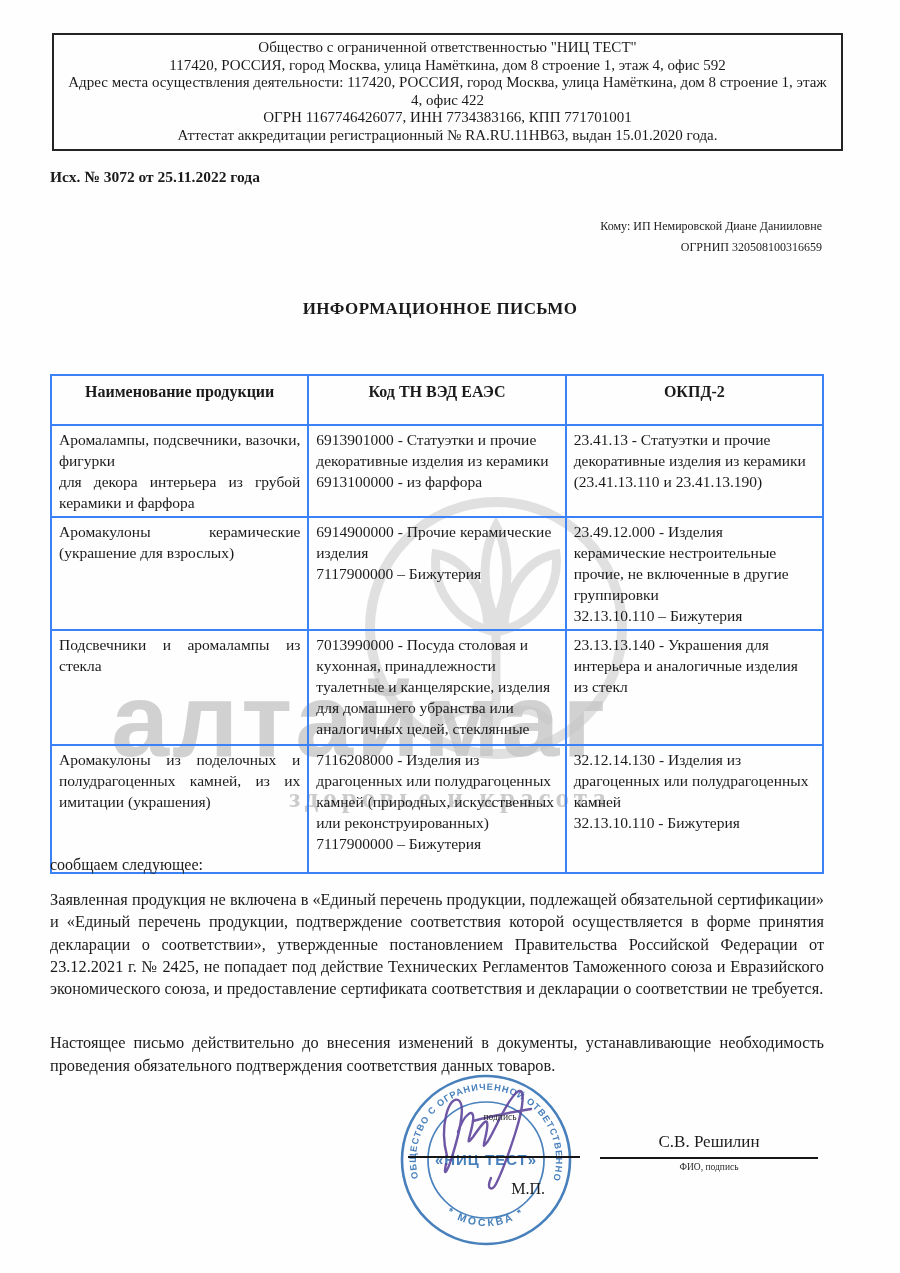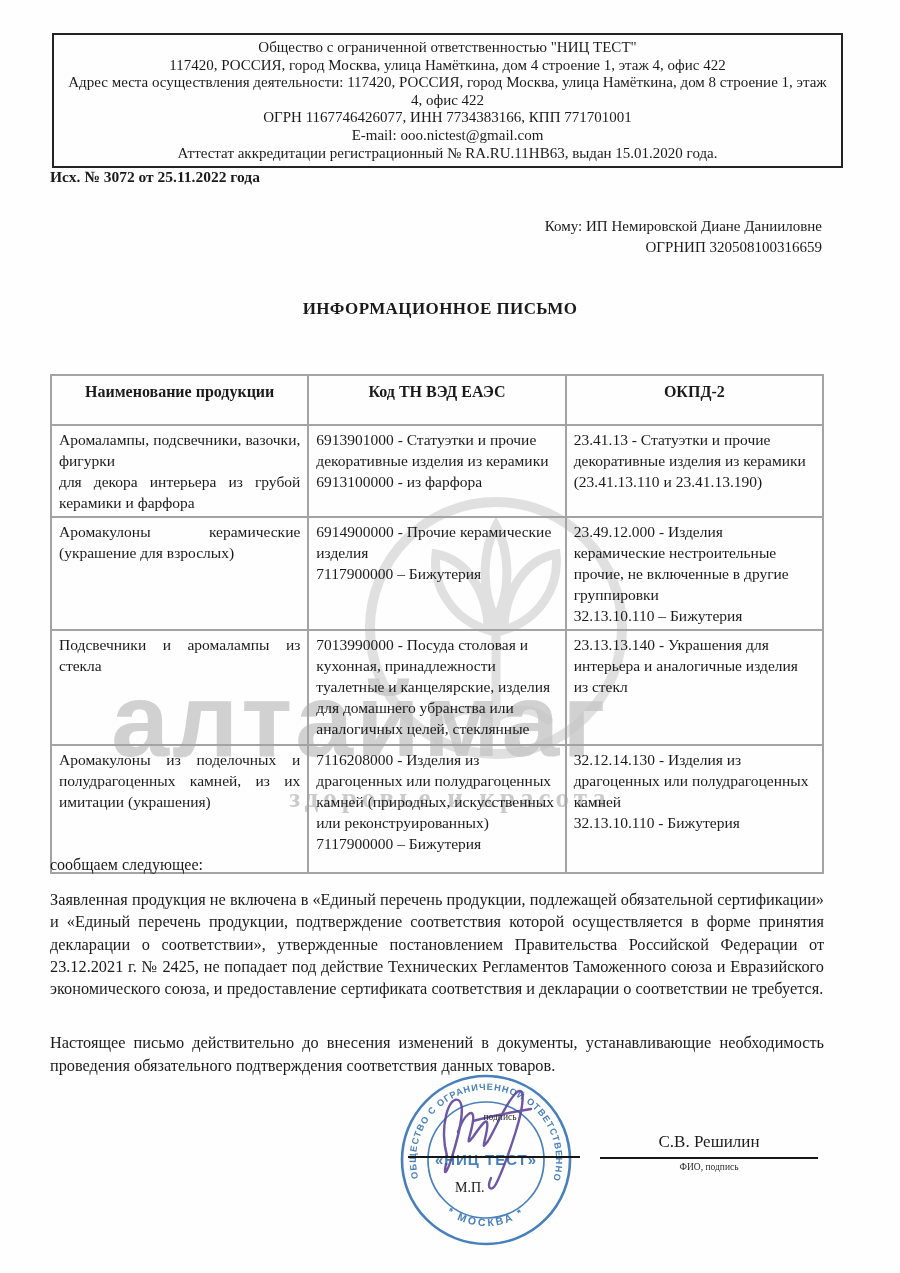--- a/index.html
+++ b/index.html
@@ -24,33 +24,33 @@
   
   .content{position:absolute;inset:0;z-index:1;}
   .header-box{
     position:absolute;left:52px;top:33px;width:771px;
     border:2px solid #242424;text-align:center;
     font-size:15px;line-height:17.6px;padding:4px 8px;
   }
   .ref-line{position:absolute;left:50px;top:168px;font-weight:bold;font-size:15.5px;}
   .recipient{
     position:absolute;right:78px;top:216px;width:600px;
-    text-align:right;font-size:15px;line-height:20.5px;
+    text-align:right;font-size:12px;line-height:20.5px;
   }
   .doc-title{
     position:absolute;left:0;top:299px;width:880px;text-align:center;
     font-weight:bold;font-size:17px;letter-spacing:.4px;
   }
   .intro{position:absolute;left:50px;top:337px;width:773px;font-size:16px;}
   table.products{
     position:absolute;left:50px;top:374px;width:774px;
     border-collapse:collapse;font-size:15.5px;table-layout:fixed;
   }
   table.products th,table.products td{
-    border:2px solid #a3a3a3;vertical-align:top;padding:3px 7px;
+    border:2px solid #3b82f6;vertical-align:top;padding:3px 7px;
     line-height:21px;
   }
   table.products th{font-size:16px;text-align:center;height:40px;padding-top:5px;}
   td.c-name{width:308px;text-align:justify;white-space:pre-line;}
   td.c-tnved{width:212px;white-space:pre-line;}
   td.c-okpd{width:212px;white-space:pre-line;}
   .r1 td{height:84px;margin-top:32px;} .r2 td{height:93px;margin-top:12px;} .r3 td{height:107px;} .r4 td{height:120px;}
   .following{position:absolute;left:50px;top:856px;font-size:16px;}
   .para1{
     position:absolute;left:50px;top:889px;width:774px;
@@ -61,21 +61,21 @@
     text-align:justify;font-size:16.3px;line-height:23px;
   }
   .sig-left{position:absolute;left:50px;top:1115px;font-size:16px;line-height:23px;}
   .stamp{position:absolute;left:398px;top:1072px;z-index:2;opacity:.88;}
   .handsign{position:absolute;left:425px;top:1076px;z-index:3;opacity:.9;}
   .sig-line-left{position:absolute;left:408px;top:1156px;width:172px;border-top:2px solid #161616;z-index:4;}
   .sig-cap-left{
     position:absolute;left:440px;top:1112px;width:120px;text-align:center;
     font-size:9.5px;color:#2a2a2a;z-index:4;
   }
-  .mp{position:absolute;left:455px;top:1180px;width:90px;text-align:left;font-size:14px;z-index:4;}
+  .mp{position:absolute;left:455px;top:1180px;width:90px;text-align:right;font-size:16px;z-index:4;}
   .sig-name{position:absolute;left:600px;top:1132px;width:218px;text-align:center;font-size:17px;}
   .sig-line-right{position:absolute;left:600px;top:1157px;width:218px;border-top:2px solid #161616;}
   .sig-cap-right{
     position:absolute;left:600px;top:1162px;width:218px;text-align:center;
     font-size:9.5px;color:#2a2a2a;
   }
   .stamp text{font-family:"Liberation Sans",sans-serif;}
 </style>
 </head>
 <body>
@@ -93,24 +93,23 @@
       <path d="M136,226 C156,214 174,216 188,228"></path>
     </svg>
     <div class="wm-word">алтаймаг</div>
     <div class="wm-tag">здоровье и красота</div>
   </div>
 
   <div class="content">
 
     <div class="header-box">
       <div>Общество с ограниченной ответственностью "НИЦ ТЕСТ"</div>
-      <div>117420, РОССИЯ, город Москва, улица Намёткина, дом 4 строение 1, этаж 4, офис 422</div>
+      <div>117420, РОССИЯ, город Москва, улица Намёткина, дом 8 строение 1, этаж 4, офис 592</div>
       <div>Адрес места осуществления деятельности: 117420, РОССИЯ, город Москва, улица Намёткина, дом 8 строение 1, этаж 4, офис 422</div>
       <div>ОГРН 1167746426077, ИНН 7734383166, КПП 771701001</div>
-      <div>E-mail: ooo.nictest@gmail.com</div>
       <div>Аттестат аккредитации регистрационный № RA.RU.11НВ63, выдан 15.01.2020 года.</div>
     </div>
 
     <div class="ref-line">Исх. № 3072 от 25.11.2022 года</div>
 
     <div class="recipient">
       <div>Кому: ИП Немировской Диане Данииловне</div>
       <div>ОГРНИП 320508100316659</div>
     </div>
 

